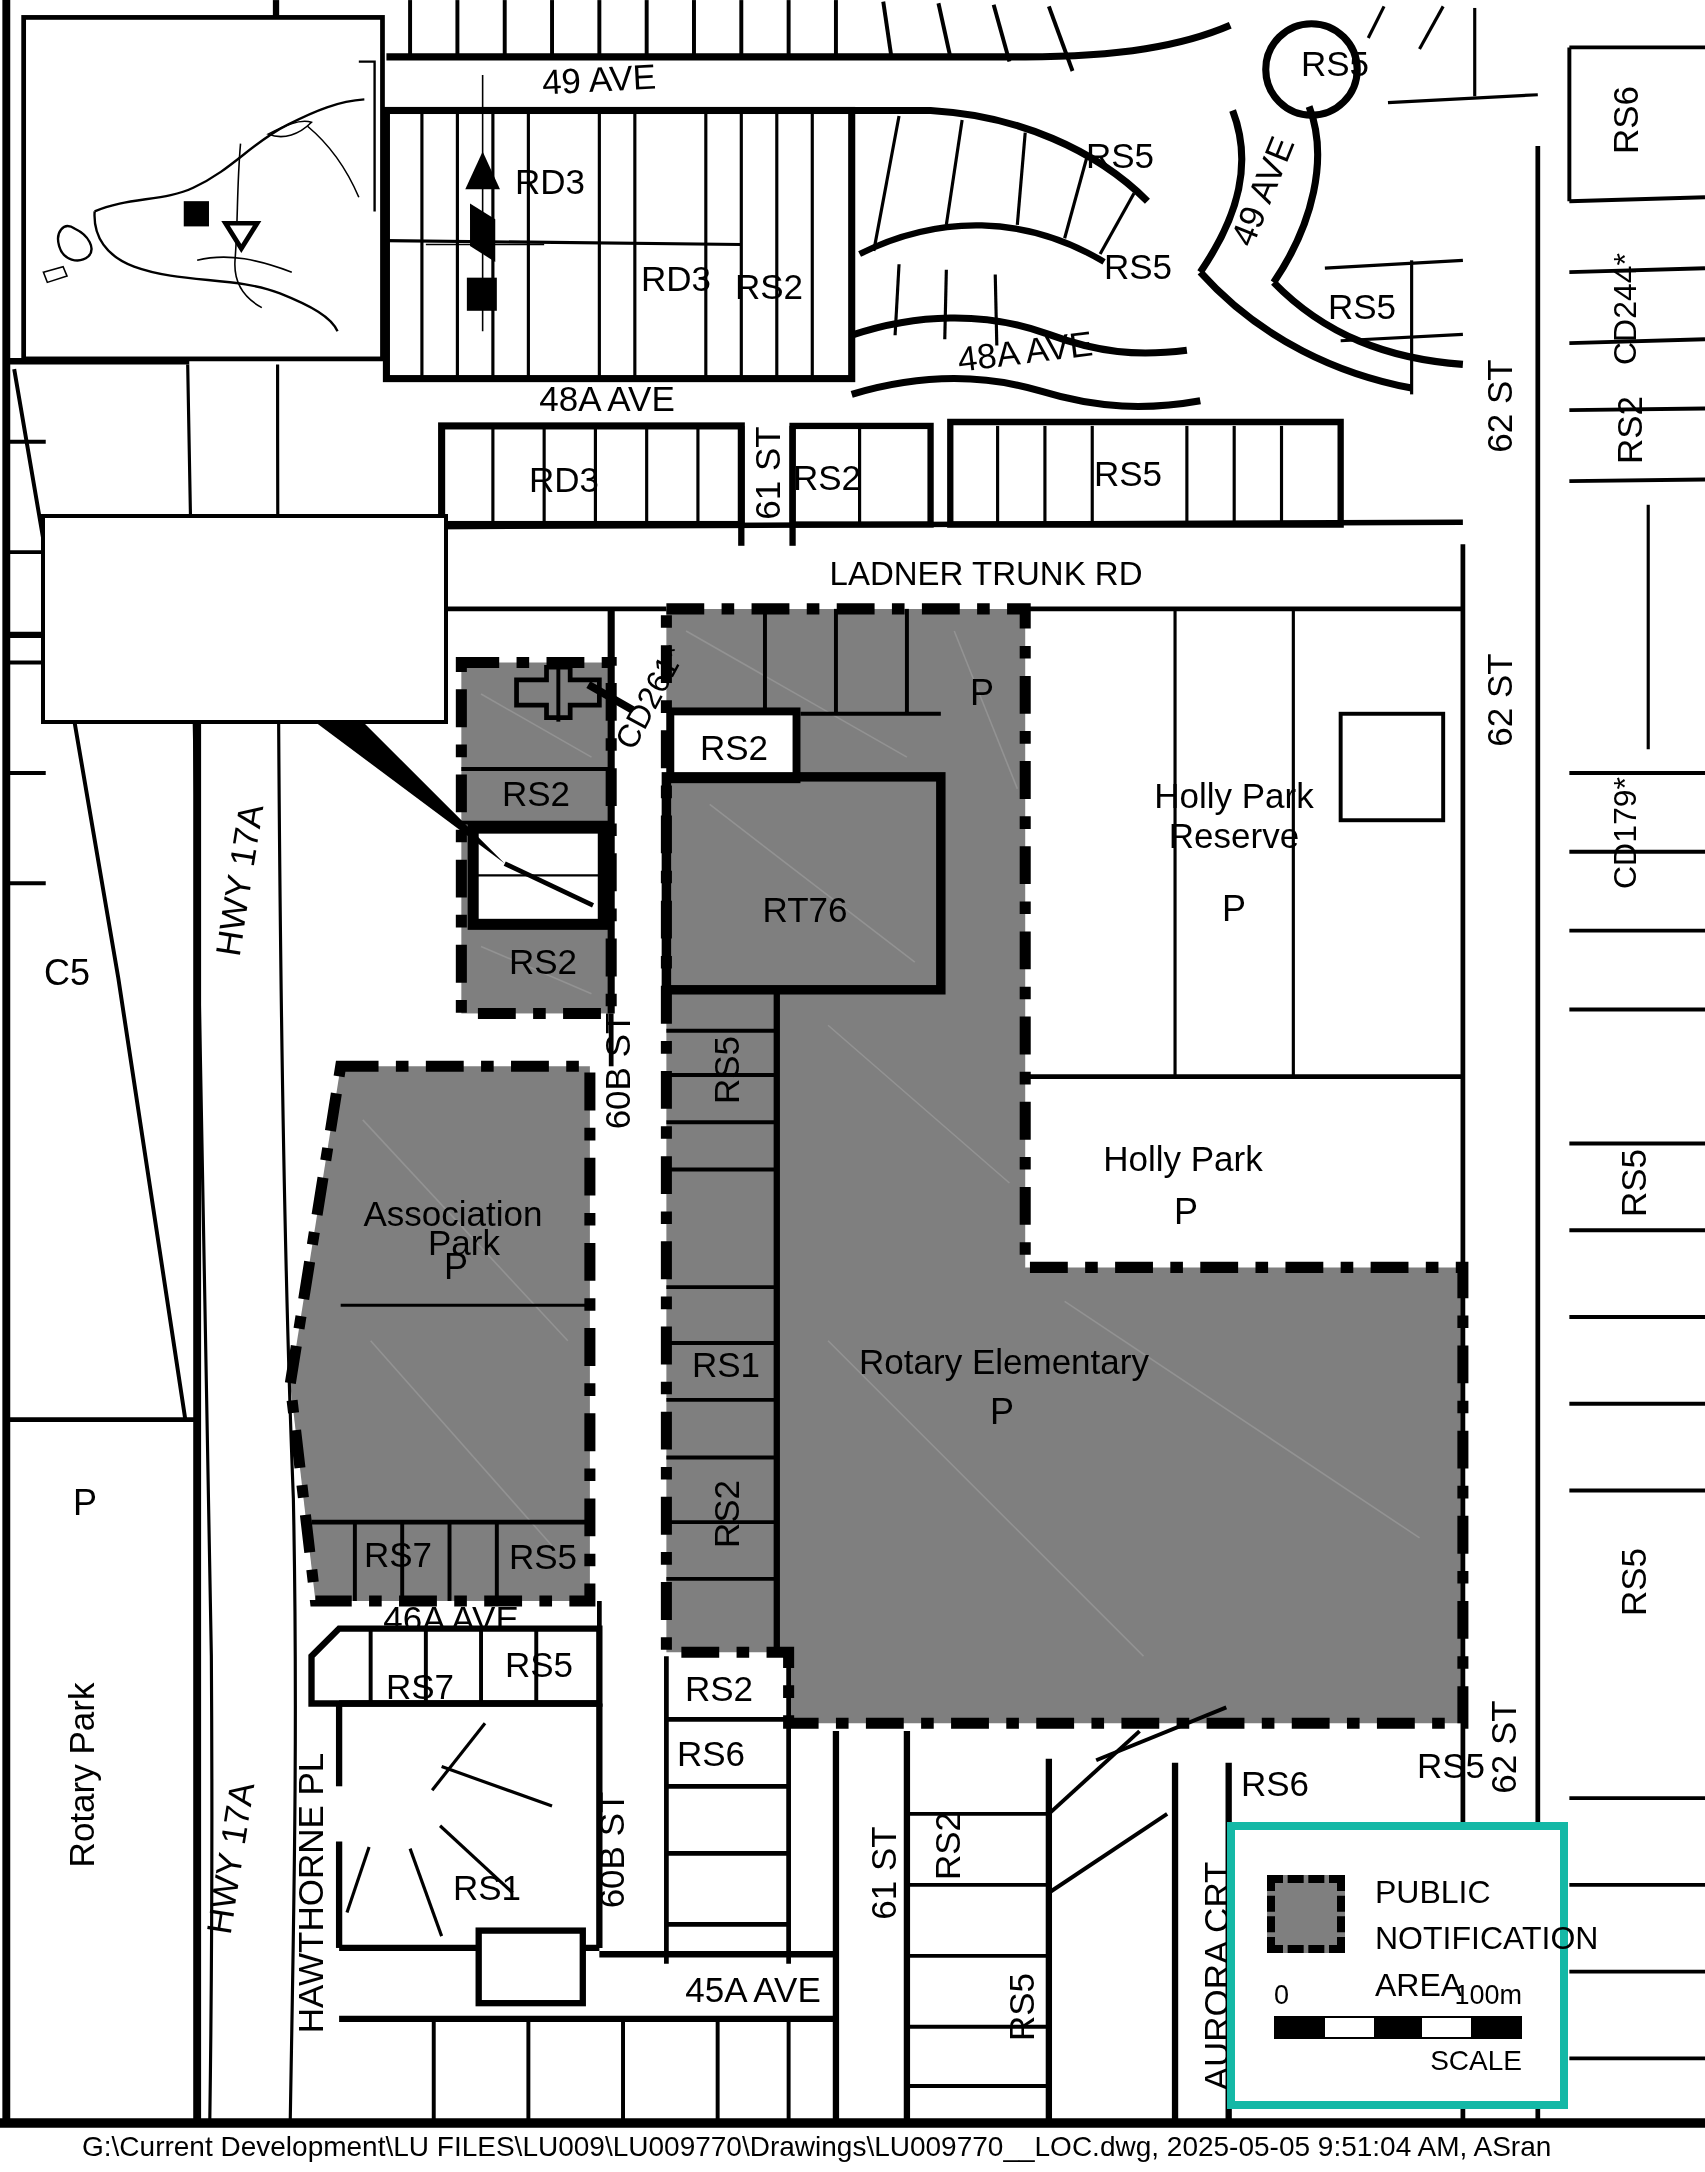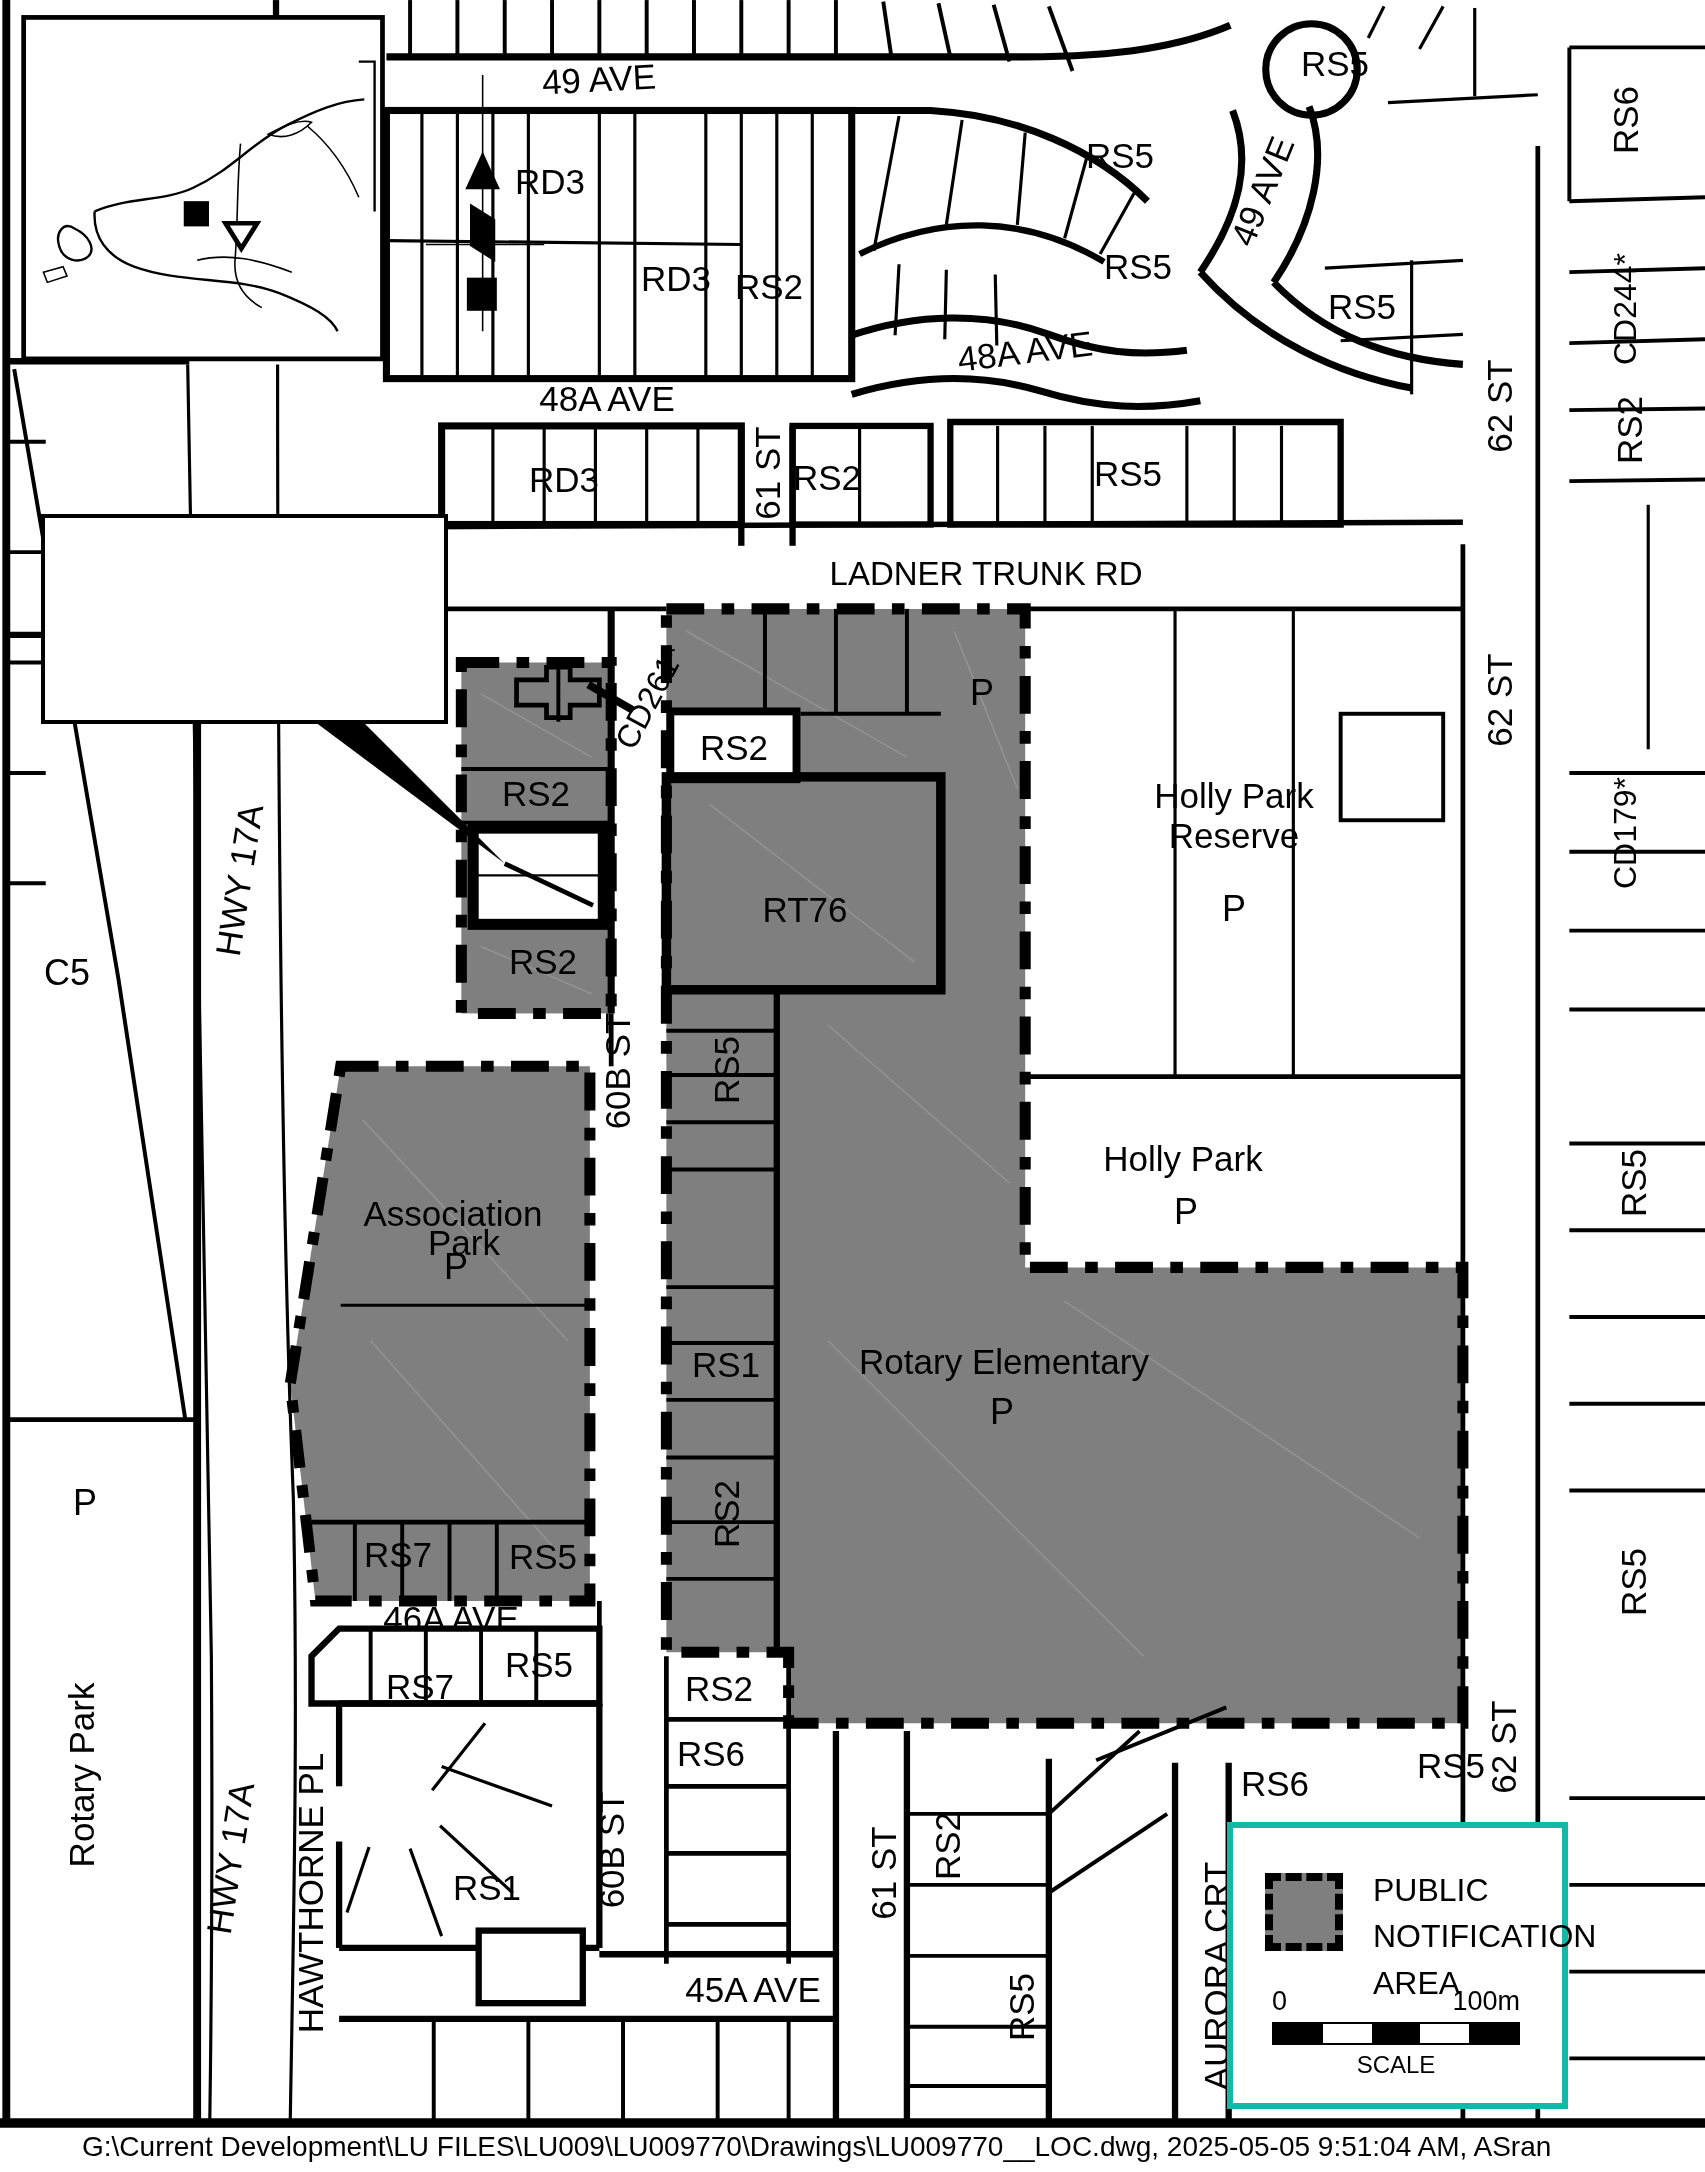--- a/index.html
+++ b/index.html
@@ -8,30 +8,30 @@
   svg{position:absolute;left:0;top:0;}
   .lb{position:absolute;transform:translate(-50%,-50%);white-space:nowrap;font-size:35px;
       line-height:1;z-index:20;}
   .v{transform:translate(-50%,-50%) rotate(-90deg);}
   .sm{font-size:32px;}
   .pk{font-size:35px;}
   .title-box{position:absolute;left:41px;top:514px;width:399px;height:202px;background:#fff;
       border:4px solid #000;display:flex;flex-direction:column;align-items:center;justify-content:center;
       font-weight:bold;font-size:66px;line-height:1.2;z-index:30;text-align:center;}
   .legend{position:absolute;left:1227px;top:1822px;width:341px;height:287px;background:#fff;
-      border:6px solid #14b8a6;z-index:30;box-sizing:border-box;}
+      border:8px solid #14b8a6;z-index:30;box-sizing:border-box;}
   .legend-row{display:flex;align-items:flex-start;padding:39px 24px 0 32px;}
   .swatch{width:62px;height:62px;background:#7f7f7f;border:8.7px dashed #000;flex:none;margin-top:6.3px;}
   .legend-title{font-size:32px;line-height:1.45;margin-left:30px;}
   .scale-wrap{position:absolute;left:39px;bottom:24px;width:248px;}
   .scale-labels{display:flex;justify-content:space-between;font-size:27px;margin-bottom:4.7px;}
   .scale-bar{display:flex;border:2.4px solid #000;height:19px;}
   .scale-bar span{flex:1;}
   .sb-b{background:#000;} .sb-w{background:#fff;}
-  .scale-caption{text-align:center;font-size:24px;margin-top:6.3px;}
+  .scale-caption{text-align:right;font-size:28px;margin-top:6.3px;}
   .footer{position:absolute;left:82px;top:2131px;font-size:28px;z-index:20;}
 </style>
 </head>
 <body>
 
 <div class="canvas">
 
 <svg width="1705" height="2172" viewBox="0 0 2162 2754">
 
   <g fill="#7f7f7f" stroke="none">

